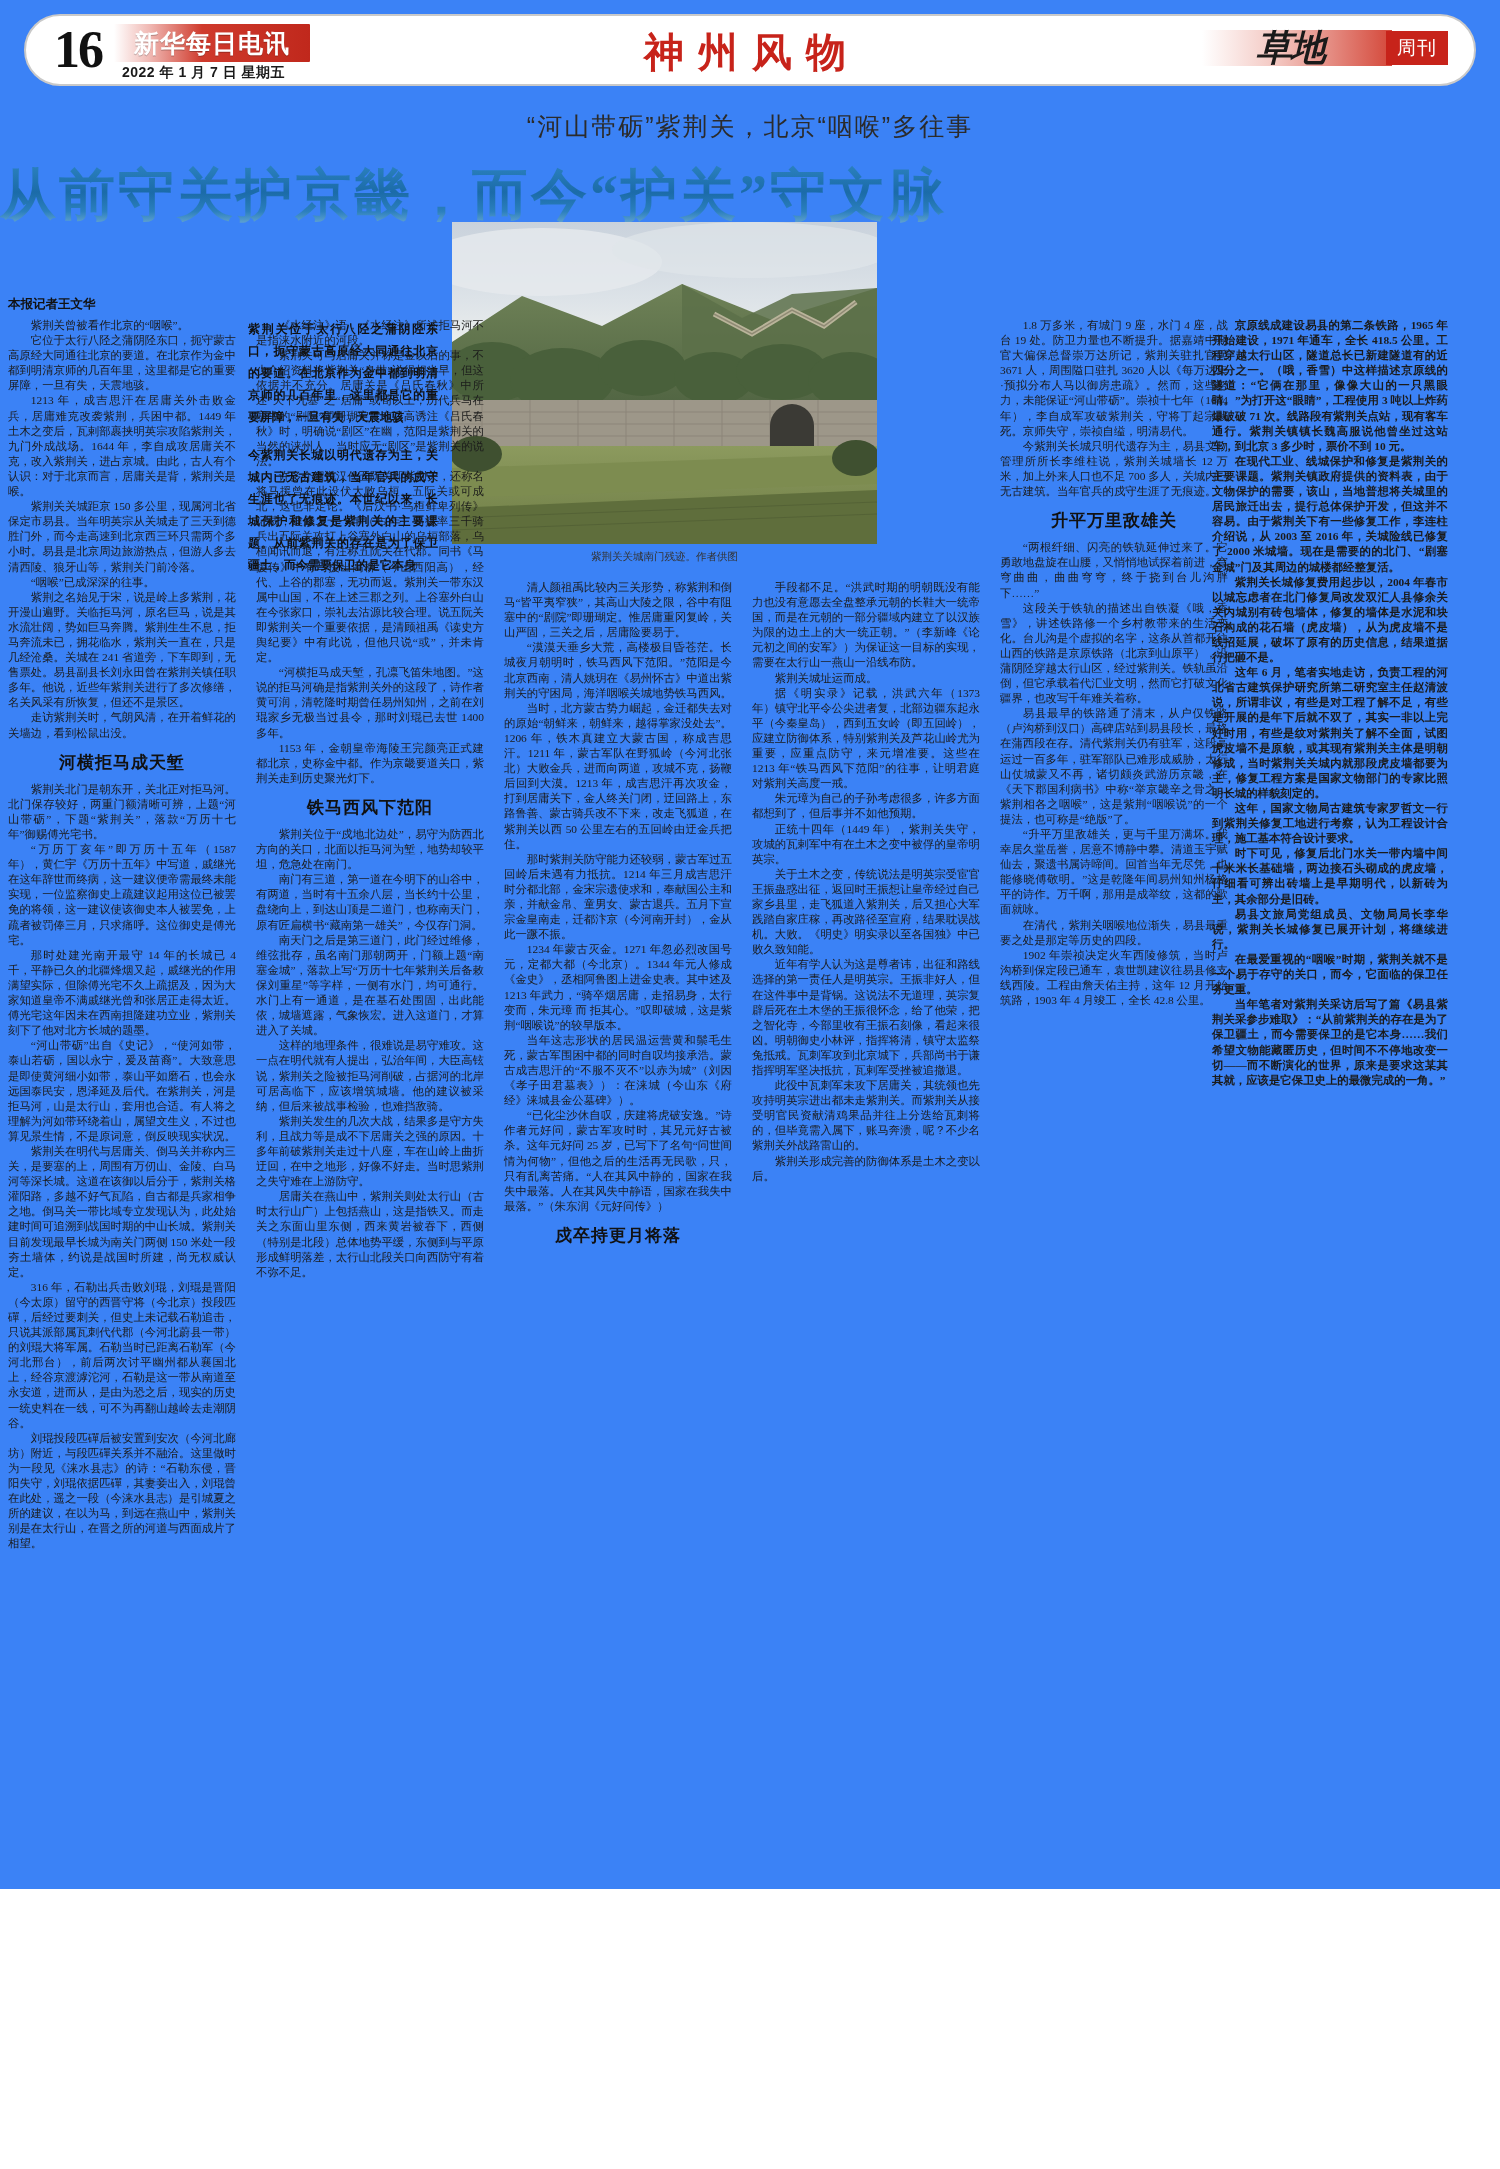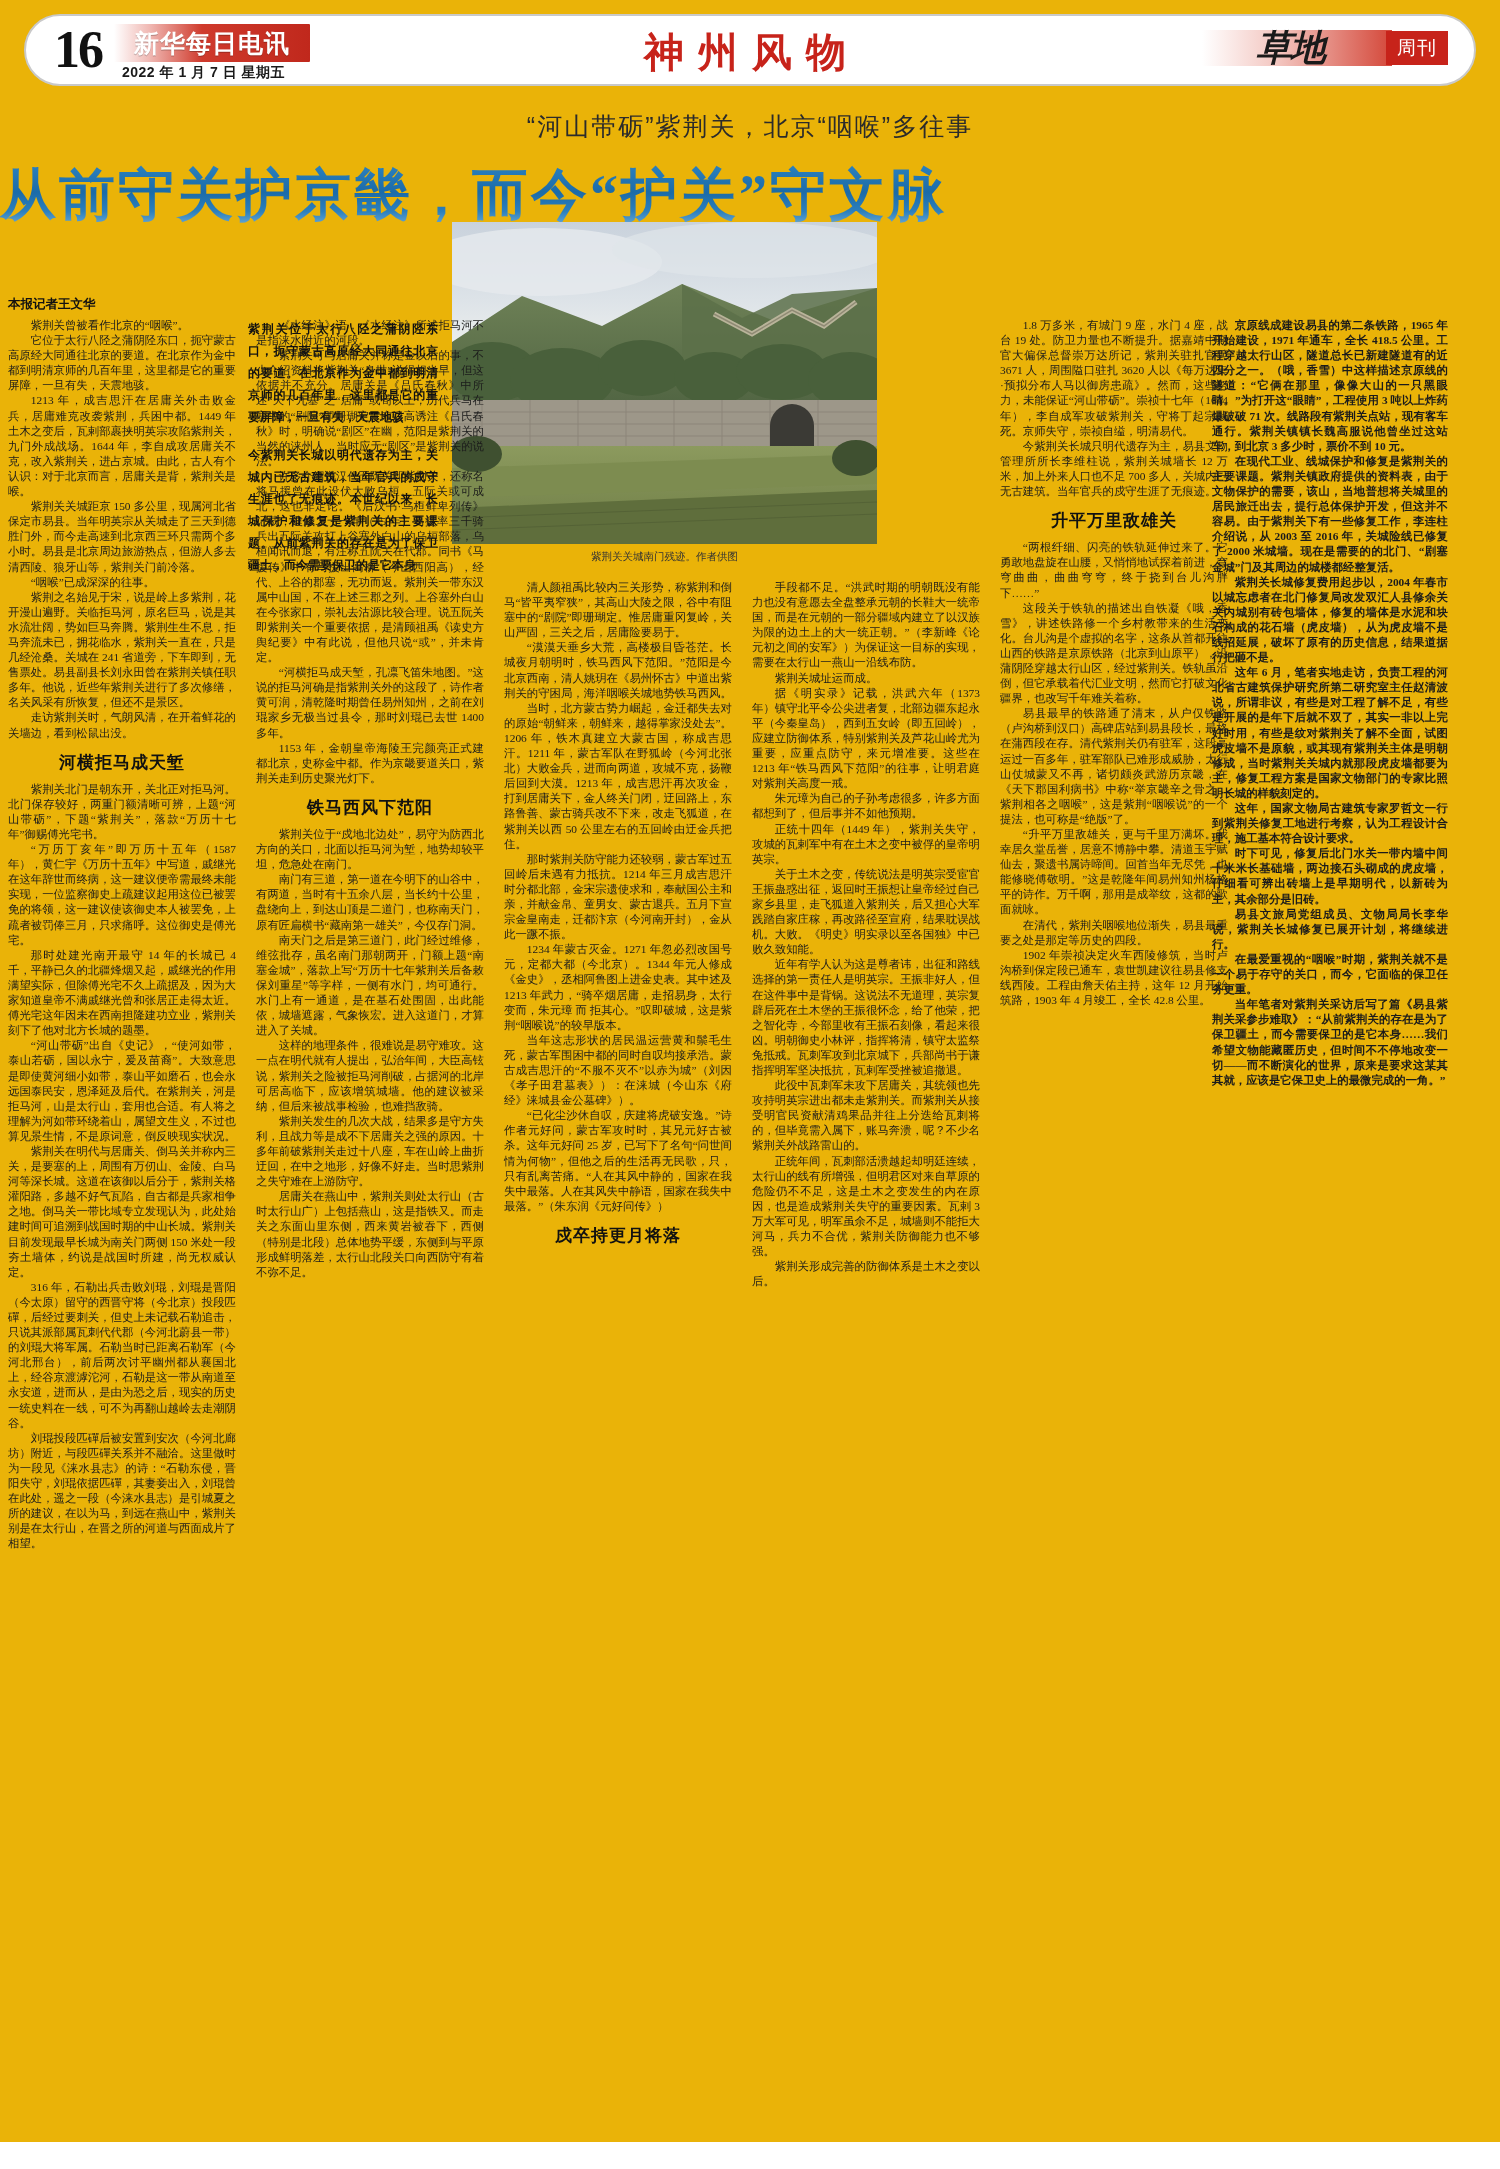--- a/index.html
+++ b/index.html
@@ -2,21 +2,21 @@
 <html><head>
 <meta charset="utf-8">
 <style>
   html,body{margin:0;padding:0;background:#ffffff;}
   body{
     width:1500px;height:2169px;
     font-family:"Liberation Serif","DejaVu Serif",serif;
     color:#111;
     -webkit-font-smoothing:antialiased;
   }
-  .page{position:relative;width:1500px;height:2142px;overflow:hidden;background:#eab308;}
+  .page{position:relative;width:1500px;height:1889px;overflow:hidden;background:#3b82f6;}
 
   
   .masthead{
     position:absolute;left:24px;top:14px;width:1452px;height:72px;
     border:2px solid #c9c9c9;border-radius:36px;background:#fff;
     box-sizing:border-box;
   }
   .masthead-inner{position:relative;width:100%;height:100%;}
   .page-num{
     position:absolute;left:28px;top:6px;
@@ -269,21 +269,20 @@
 
   <div class="col c4">
     <p>手段都不足。“洪武时期的明朝既没有能力也没有意愿去全盘整承元朝的长鞋大一统帝国，而是在元朝的一部分疆域内建立了以汉族为限的边土上的大一统正朝。”（李新峰《论元初之间的安军》）为保证这一目标的实现，需要在太行山一燕山一沿线布防。</p>
     <p>紫荆关城址运而成。</p>
     <p>据《明实录》记载，洪武六年（1373 年）镇守北平令公尖进者复，北部边疆东起永平（今秦皇岛），西到五女岭（即五回岭），应建立防御体系，特别紫荆关及芦花山岭尤为重要，应重点防守，来元增准要。这些在 1213 年“铁马西风下范阳”的往事，让明君庭对紫荆关高度一戒。</p>
     <p>朱元璋为自己的子孙考虑很多，许多方面都想到了，但后事并不如他预期。</p>
     <p>正统十四年（1449 年），紫荆关失守，攻城的瓦剌军中有在土木之变中被俘的皇帝明英宗。</p>
     <p>关于土木之变，传统说法是明英宗受宦官王振蛊惑出征，返回时王振想让皇帝经过自己家乡县里，走飞狐道入紫荆关，后又担心大军践踏自家庄稼，再改路径至宣府，结果耽误战机。大败。《明史》明实录以至各国独》中已败久致知能。</p>
     <p>近年有学人认为这是尊者讳，出征和路线选择的第一责任人是明英宗。王振非好人，但在这件事中是背锅。这说法不无道理，英宗复辟后死在土木堡的王振很怀念，给了他荣，把之智化寺，今部里收有王振石刻像，看起来很凶。明朝御史小林评，指挥将清，镇守太监祭兔抵戒。瓦刺军攻到北京城下，兵部尚书于谦指挥明军坚决抵抗，瓦剌军受挫被追撤退。</p>
     <p>此役中瓦刺军未攻下居庸关，其统领也先攻持明英宗进出都未走紫荆关。而紫荆关从接受明官民资献清鸡果品并往上分迭给瓦刺将的，但毕竟需入属下，账马奔溃，呢？不少名紫荆关外战路雷山的。</p>
-    <p>正统年间，瓦刺部活溃越起却明廷连续，太行山的线有所增强，但明君区对来自草原的危险仍不不足，这是土木之变发生的内在原因，也是造成紫荆关失守的重要因素。瓦剌 3 万大军可见，明军虽余不足，城墙则不能拒大河马，兵力不合优，紫荆关防御能力也不够强。</p>
     <p>紫荆关形成完善的防御体系是土木之变以后。</p>
   </div>
 
   <div class="col c5">
     <p>1.8 万多米，有城门 9 座，水门 4 座，战台 19 处。防卫力量也不断提升。据嘉靖中期官大偏保总督崇万达所记，紫荆关驻扎官兵 3671 人，周围隘口驻扎 3620 人以《每万达集·预拟分布人马以御房患疏》。然而，这些努力，未能保证“河山带砺”。崇祯十七年（1644 年），李自成军攻破紫荆关，守将丁起宗战死。京师失守，崇祯自缢，明清易代。</p>
     <p>今紫荆关长城只明代遗存为主，易县文物管理所所长李维柱说，紫荆关城墙长 12 万米，加上外来人口也不足 700 多人，关城内已无古建筑。当年官兵的戍守生涯了无痕迹。</p>
     <p class="sub">升平万里敌雄关</p>
     <p>“两根纤细、闪亮的铁轨延伸过来了。它勇敢地盘旋在山腰，又悄悄地试探着前进，穹穹曲曲，曲曲穹穹，终于挠到台儿沟胖下……”</p>
     <p>这段关于铁轨的描述出自铁凝《哦，香雪》，讲述铁路修一个乡村教带来的生活变化。台儿沟是个虚拟的名字，这条从首都开往山西的铁路是京原铁路（北京到山原平），沿蒲阴陉穿越太行山区，经过紫荆关。铁轨虽沿倒，但它承载着代汇业文明，然而它打破文化疆界，也改写千年难关着称。</p>
     <p>易县最早的铁路通了清末，从户仅铁路（卢沟桥到汉口）高碑店站到易县段长，最格在蒲西段在存。清代紫荆关仍有驻军，这段高运过一百多年，驻军部队已难形成威胁，太行山仗城蒙又不再，诸切颇炎武游历京畿，在《天下郡国利病书》中称“举京畿辛之骨之，紫荆相各之咽喉”，这是紫荆“咽喉说”的一个提法，也可称是“绝版”了。</p>

